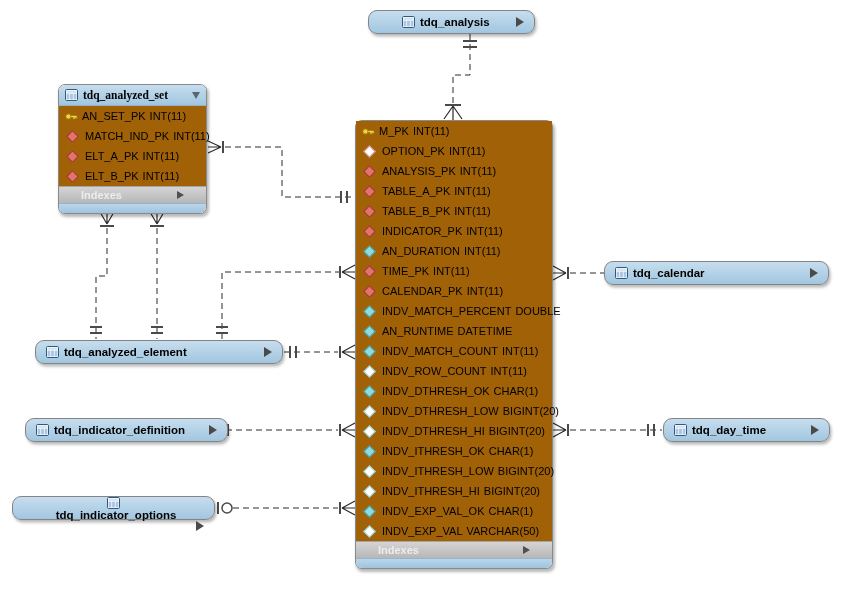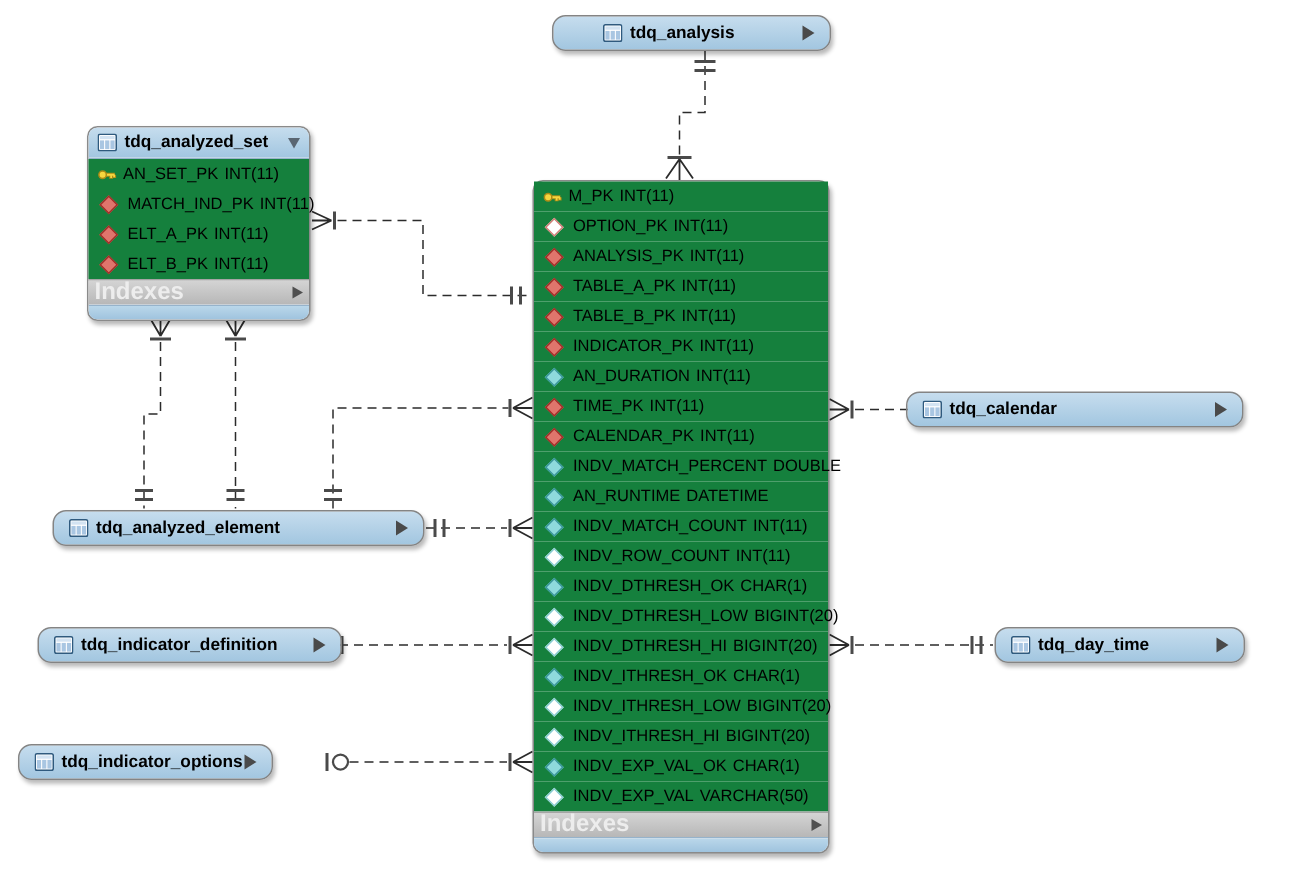--- a/index.html
+++ b/index.html
@@ -9,39 +9,39 @@
   #tables{position:absolute;left:0;top:0;width:868px;height:596px;z-index:2;pointer-events:none;}
   .table-card{position:absolute;box-sizing:border-box;font-size:11px;color:#000;pointer-events:auto;}
   .collapsed-card{height:24px;border:1px solid #848484;border-radius:9px;
       background:linear-gradient(#c6ddee,#a2c6e0);
       box-shadow:1.5px 2.5px 3px rgba(0,0,0,.28);
       display:flex;align-items:center;padding:0 10px;}
   .expanded-card{border:1px solid #8a8a8a;border-radius:7px;background:#fff;
       box-shadow:1.5px 2.5px 3px rgba(0,0,0,.28);}
   .tbl-header{height:20px;display:flex;align-items:center;padding:0 6px;
       background:linear-gradient(#c6ddee,#a2c6e0);
-      border-bottom:1px solid #96b3cb;border-radius:6px 6px 0 0;}
+      border-bottom:1px solid #96b3cb;border-radius:6px 6px 0 0;font-family:Liberation Serif, serif;}
   .tbl-title{font-weight:bold;font-size:11.5px;margin-left:5px;white-space:nowrap;}
   .tbl-icon{width:13px;height:12px;flex:none;display:inline-block;line-height:0;}
   .play-icon{width:0;height:0;border-left:8px solid #4a4a4a;border-top:5px solid transparent;
       border-bottom:5px solid transparent;margin-left:auto;flex:none;}
   .caret-down-icon{width:0;height:0;border-top:7px solid #5a6672;border-left:4.5px solid transparent;
       border-right:4.5px solid transparent;margin-left:auto;flex:none;}
-  .col-row{height:20px;display:flex;align-items:center;padding:0 6px;background:#15803d;white-space:nowrap;}
+  .col-row{height:20px;display:flex;align-items:center;padding:0 6px;background:#a16207;white-space:nowrap;}
   .col-name{margin-right:4px;}
   .col-icon{flex:none;}
   .key-wrap{width:13px;height:13px;margin:0 4px 0 0;line-height:0;}
   .diamond{width:7px;height:7px;transform:rotate(45deg);margin:0 8px 0 3px;}
   .diamond.fk{background:#e0756c;border:1px solid #9e2f28;}
   .diamond.fk.hollow{background:#fff;border:1px solid #cf7d76;}
   .diamond.attr{background:#8edadc;border:1px solid #39969a;}
   .diamond.attr.hollow{background:#fff;border:1px solid #86ccd0;}
-  .indexes-bar{height:16px;display:flex;align-items:center;padding:0 4px;
+  .indexes-bar{height:16px;display:flex;align-items:center;padding:0 22px;
       background:linear-gradient(#d4d4d4,#b7b7b7);border-top:1px solid #a5a5a5;
-      color:#ededed;font-weight:bold;font-size:16px;}
+      color:#ededed;font-weight:bold;font-size:11px;}
   .indexes-bar .play-icon{border-left-width:7px;border-top-width:4.5px;border-bottom-width:4.5px;
       border-left-color:#4f4f4f;}
   .bottom-strip{height:9px;background:linear-gradient(#bad7ea,#9fc3de);
       border-top:1px solid #96b3cb;border-radius:0 0 6px 6px;}
   
   .rel{stroke:#2b2b2b;stroke-width:1;fill:none;stroke-dasharray:6 4;}
   .glyph{stroke:#2b2b2b;stroke-width:1.2;fill:none;}
   .tick{stroke:#4a4a4a;stroke-width:2;fill:none;}
   .ring{fill:#fff;stroke:#4a4a4a;stroke-width:1.5;}
 </style>
@@ -108,21 +108,21 @@
     </g>
     <g>
       <path class="glyph" d="M566,430 L553,423 M566,430 L553,430 M566,430 L553,437"></path>
       <path class="tick" d="M568,424 V436"></path>
       <path class="rel" d="M570,430 H662"></path>
       <path class="tick" d="M648,424 V436 M654,424 V436"></path>
     </g>
   </svg>
 
   <div id="tables">
-      <div class="table-card collapsed-card" style="left: 368px; top: 10px; width: 186px; padding-left: 33px;">
+      <div class="table-card collapsed-card" style="left: 368px; top: 10px; width: 167px; padding-left: 33px;">
         <span class="tbl-icon"><svg width="13" height="12" viewBox="0 0 13 12">
             <rect x="0.5" y="0.5" width="12" height="11" rx="1.2" fill="#ffffff" stroke="#2f5a7e"></rect>
             <rect x="1.6" y="1.6" width="9.8" height="2.2" fill="#d3e3f2"></rect>
             <rect x="1.6" y="4.6" width="2.8" height="5.8" fill="#a9c6e2"></rect>
             <rect x="5.1" y="4.6" width="2.8" height="5.8" fill="#a9c6e2"></rect>
             <rect x="8.6" y="4.6" width="2.8" height="5.8" fill="#a9c6e2"></rect>
           </svg></span>
         <span class="tbl-title">tdq_analysis</span>
         <span class="play-icon"></span>
       </div>
@@ -321,21 +321,21 @@
         <span class="tbl-icon"><svg width="13" height="12" viewBox="0 0 13 12">
             <rect x="0.5" y="0.5" width="12" height="11" rx="1.2" fill="#ffffff" stroke="#2f5a7e"></rect>
             <rect x="1.6" y="1.6" width="9.8" height="2.2" fill="#d3e3f2"></rect>
             <rect x="1.6" y="4.6" width="2.8" height="5.8" fill="#a9c6e2"></rect>
             <rect x="5.1" y="4.6" width="2.8" height="5.8" fill="#a9c6e2"></rect>
             <rect x="8.6" y="4.6" width="2.8" height="5.8" fill="#a9c6e2"></rect>
           </svg></span>
         <span class="tbl-title">tdq_day_time</span>
         <span class="play-icon"></span>
       </div>
-      <div class="table-card collapsed-card" style="left: 12px; top: 496px; width: 170px;">
+      <div class="table-card collapsed-card" style="left: 12px; top: 496px; width: 203px; flex-direction: column;">
         <span class="tbl-icon"><svg width="13" height="12" viewBox="0 0 13 12">
             <rect x="0.5" y="0.5" width="12" height="11" rx="1.2" fill="#ffffff" stroke="#2f5a7e"></rect>
             <rect x="1.6" y="1.6" width="9.8" height="2.2" fill="#d3e3f2"></rect>
             <rect x="1.6" y="4.6" width="2.8" height="5.8" fill="#a9c6e2"></rect>
             <rect x="5.1" y="4.6" width="2.8" height="5.8" fill="#a9c6e2"></rect>
             <rect x="8.6" y="4.6" width="2.8" height="5.8" fill="#a9c6e2"></rect>
           </svg></span>
         <span class="tbl-title">tdq_indicator_options</span>
         <span class="play-icon"></span>
       </div>

